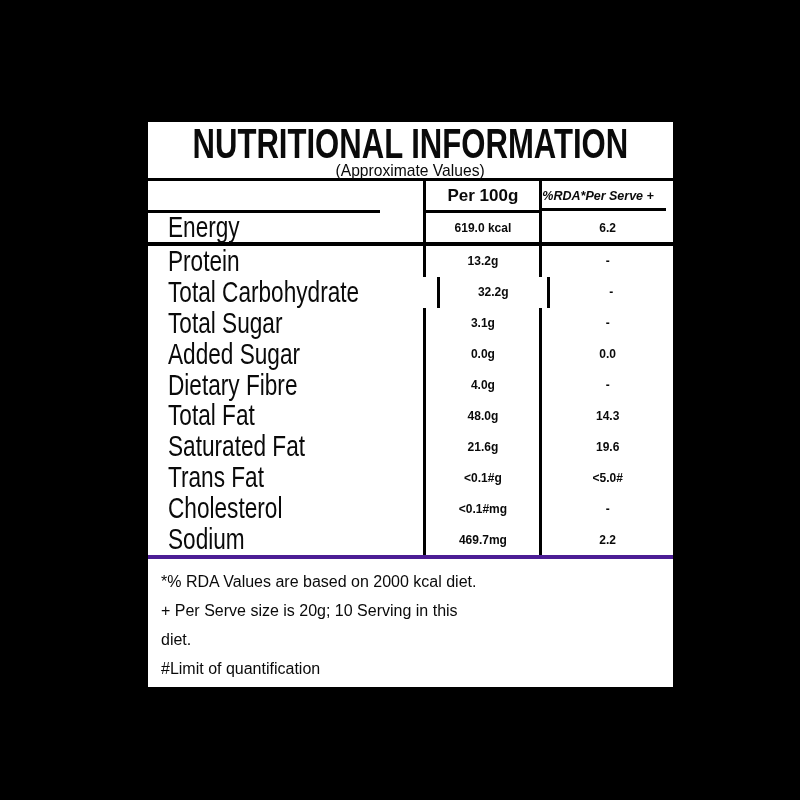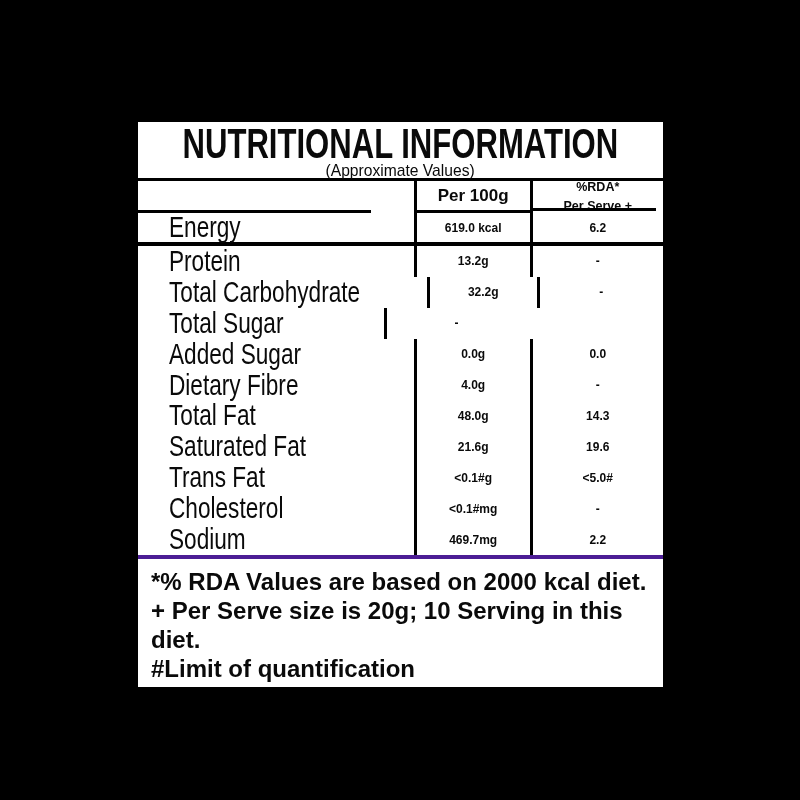--- a/index.html
+++ b/index.html
@@ -1,66 +1,66 @@
 <!DOCTYPE html>
 <html><head>
 <meta charset="utf-8">
 <style>
   html,body { margin:0; padding:0; }
   .stage {
     position:relative; width:800px; height:800px; background:#000000;
     font-family:"Liberation Sans", sans-serif; color:#0a0a0a; overflow:hidden;
   }
   .sheet {
-    position:absolute; left:138px; top:122px; width:525px; height:565px;
+    position:absolute; left:148px; top:122px; width:525px; height:565px;
     background:#ffffff; display:flex; flex-direction:column; box-sizing:border-box;
   }
   
   .title-sec {
     height:59px; box-sizing:border-box; border-bottom:3px solid #000;
     display:flex; flex-direction:column; align-items:center; justify-content:center;
     padding-top:3px;
   }
   .title-text {
     font-size:42px; font-weight:700; line-height:37px; white-space:nowrap;
     transform:scaleX(0.74); transform-origin:center;
   }
   .subtitle-text {
     font-size:17px; font-weight:400; line-height:17px; white-space:nowrap;
     transform:scaleX(0.92); transform-origin:center;
   }
   
   .cols { display:flex; }
-  .c1 { width:246px; box-sizing:border-box; padding-left:31px;
+  .c1 { width:246px; box-sizing:border-box; padding-left:20px;
         display:flex; align-items:center; overflow:visible; }
   .c2 { width:123px; box-sizing:border-box; border-left:3px solid #000;
         display:flex; align-items:center; justify-content:center; text-align:center;margin-left:43px; }
   .c3 { width:142px; box-sizing:border-box; border-left:3px solid #000;
         display:flex; align-items:center; justify-content:center; text-align:center; }
   
   .header-row { height:32px; }
   .header-row .c1, .header-row .c2 { border-bottom:3px solid #000; }
-  .header-row .c3 { position:relative; flex-direction:column; justify-content:space-between; }
+  .header-row .c3 { position:relative; flex-direction:row; justify-content:flex-start;font-style:italic; }
   .colhead { font-size:17px; font-weight:700; }
   .colhead-small { font-size:12.5px; font-weight:700; line-height:13.5px; }
   .rda-underline { position:absolute; left:0; right:7px; bottom:2px; height:3px; background:#000; }
   
   .energy-row { height:33px; box-sizing:border-box; border-bottom:4px solid #000; }
   
   .body { height:313px; box-sizing:border-box; border-bottom:4px solid #4c1d95;
           display:flex; flex-direction:column; }
   .body .cols { flex:1; }
   .nutrient {
     font-size:29px; font-weight:400; white-space:nowrap;
     transform:scaleX(0.78); transform-origin:left center; line-height:29px;
   }
   .val { font-size:12px; font-weight:700; line-height:16px; }
   
   .footer { flex:1; padding:8px 10px 0 13px; box-sizing:border-box; }
-  .note-line { font-size:24px; line-height:29px; font-weight:700; white-space:nowrap; }
+  .note-line { font-size:16px; line-height:29px; font-weight:400; white-space:nowrap; }
 </style>
 </head>
 <body>
 
 <div class="stage">
   <div class="sheet">
 
     <div class="title-sec">
       <div class="title-text">NUTRITIONAL INFORMATION</div>
       <div class="subtitle-text">(Approximate Values)</div>
@@ -110,20 +110,23 @@
             <span class="val">32.2g</span>
           </div>
         <div class="c3">
             <span class="val">-</span>
           </div>
       </div>
       <div class="cols">
         <div class="c1">
             <span class="nutrient">Total Sugar</span>
           </div>
+        <div class="c2">
+            <span class="val">3.1g</span>
+          </div>
         <div class="c3">
             <span class="val">-</span>
           </div>
       </div>
       <div class="cols">
         <div class="c1">
             <span class="nutrient">Added Sugar</span>
           </div>
         <div class="c2">
             <span class="val">0.0g</span>

